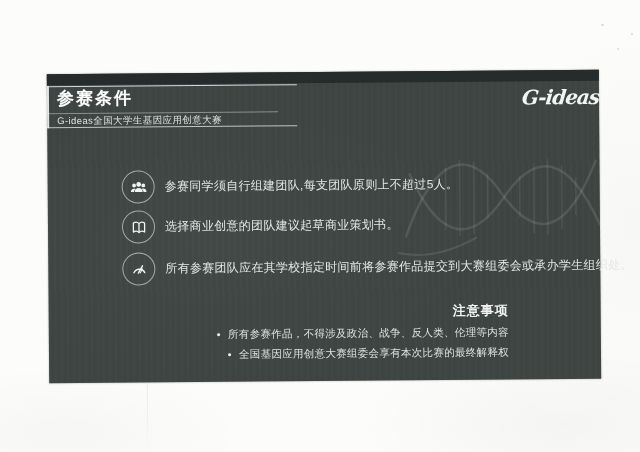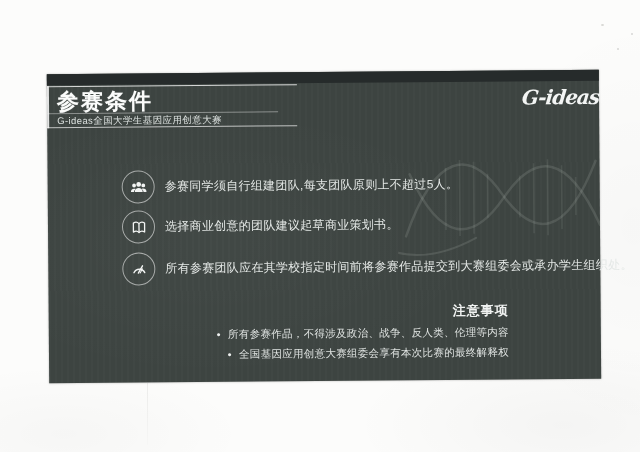--- a/index.html
+++ b/index.html
@@ -41,21 +41,21 @@
 
   
   .hline { position:absolute; height:1px; }
   .hline-1 { left:0; top:12px; width:250px; background:rgba(255,255,255,0.78); }
   .hline-2 { left:0; top:39px; width:231px; background:rgba(255,255,255,0.40); }
   .hline-3 { left:0; top:53px; width:250px; background:rgba(255,255,255,0.68); }
   .vbar    { position:absolute; left:0; top:12px; width:2px; height:42px; background:rgba(255,255,255,0.85); }
 
   .slide-title {
     position:absolute; left:10px; top:13px;
-    font-size:22px; font-weight:bold; letter-spacing:2px;
+    font-size:17px; font-weight:bold; letter-spacing:2px;
     color:#fbfcfb; text-shadow:0 0 1px rgba(255,255,255,0.3);
   }
   .slide-subtitle {
     position:absolute; left:10px; top:41px;
     font-size:9.5px; letter-spacing:0.4px; color:#dde2e0;
   }
   .logo {
     position:absolute; left:475px; top:15px; width:80px;
     font-family:"DejaVu Serif","Liberation Serif",serif;
     font-style:italic; font-weight:bold;

